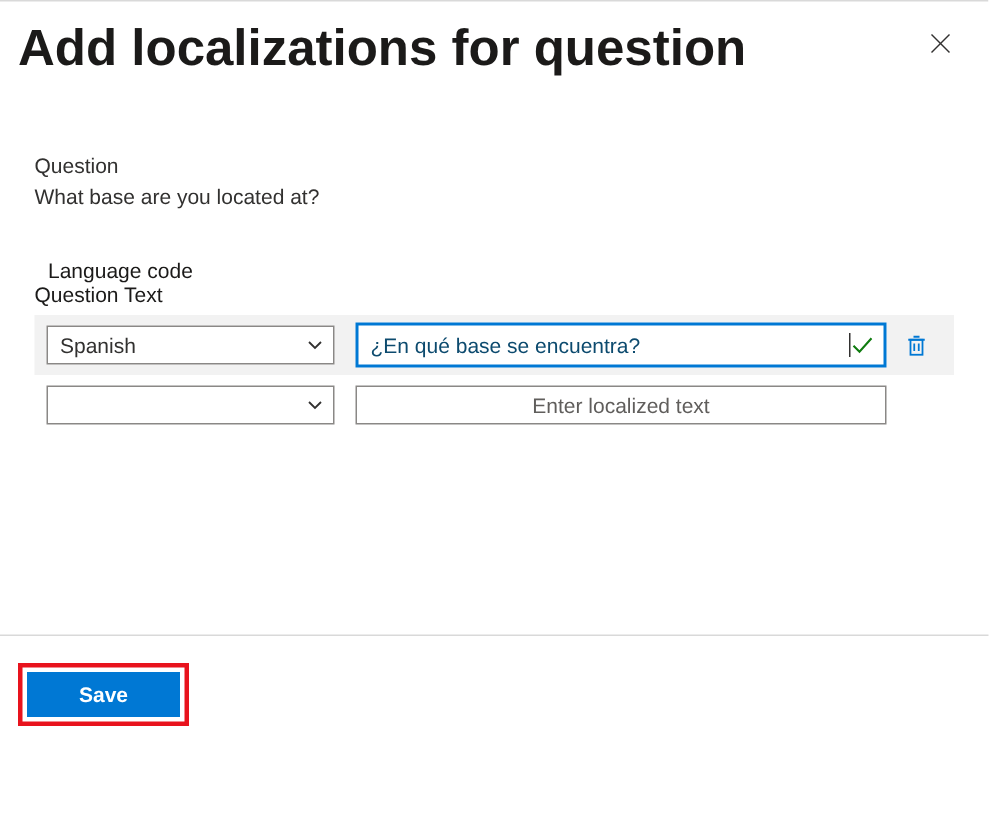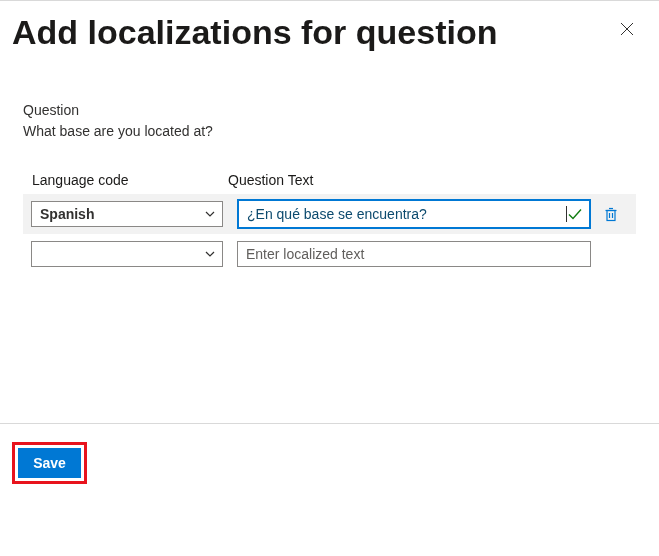--- a/index.html
+++ b/index.html
@@ -54,20 +54,21 @@
     line-height: 1.5;
     color: #323130;
   }
 
   .columns-head {
     display: flex;
     margin-top: 30px;
     font-size: 14px;
     color: #1b1a19;
     font-weight: 400;
+    flex-direction: column;
   }
   .col-lang-head {
     width: 205px;
     padding-left: 9px;
   }
   .col-text-head {
     padding-left: 0px;
   }
 
   .row {
@@ -86,41 +87,41 @@
     height: 26px;
     border: 1px solid #8a8886;
     background: #ffffff;
     display: flex;
     align-items: center;
     justify-content: space-between;
     padding: 0 6px 0 8px;
     color: #323130;
     cursor: pointer;
     flex-shrink: 0;
-    font-weight: bold;
   }
   .lang-select.placeholder span { color:#323130; }
   .lang-select svg { width: 12px; height: 12px; flex-shrink:0; }
 
   .text-cell {
     margin-left: 14px;
     flex: 0 0 auto;
     display: flex;
     align-items: center;
   }
   .text-input {
     width: 354px;
     height: 26px;
     border: 1px solid #8a8886;
     background: #ffffff;
     padding:0 8px;
     font-family: inherit;
     font-size: 14px;
     color: #323130;
     outline: none;
+    text-align: center;
   }
   .text-input::placeholder { color:#605e5c; }
 
   .focus-wrap {
     width: 354px;
     height: 30px;
     border: 2px solid #0078d4;
     display:flex;
     align-items:center;
     padding:0 6px 0 8px;
@@ -169,21 +170,21 @@
     padding:3px;
   }
   .save-btn {
     background:#0078d4;
     color:#ffffff;
     border:none;
     font-family:inherit;
     font-size:14px;
     font-weight:600;
     height:30px;
-    width:63px;
+    width:102px;
     cursor:pointer;
   }
 </style>
 </head>
 <body>
 
 <div class="top-border"></div>
 
 <div class="header">
   <h1>Add localizations for question</h1>

